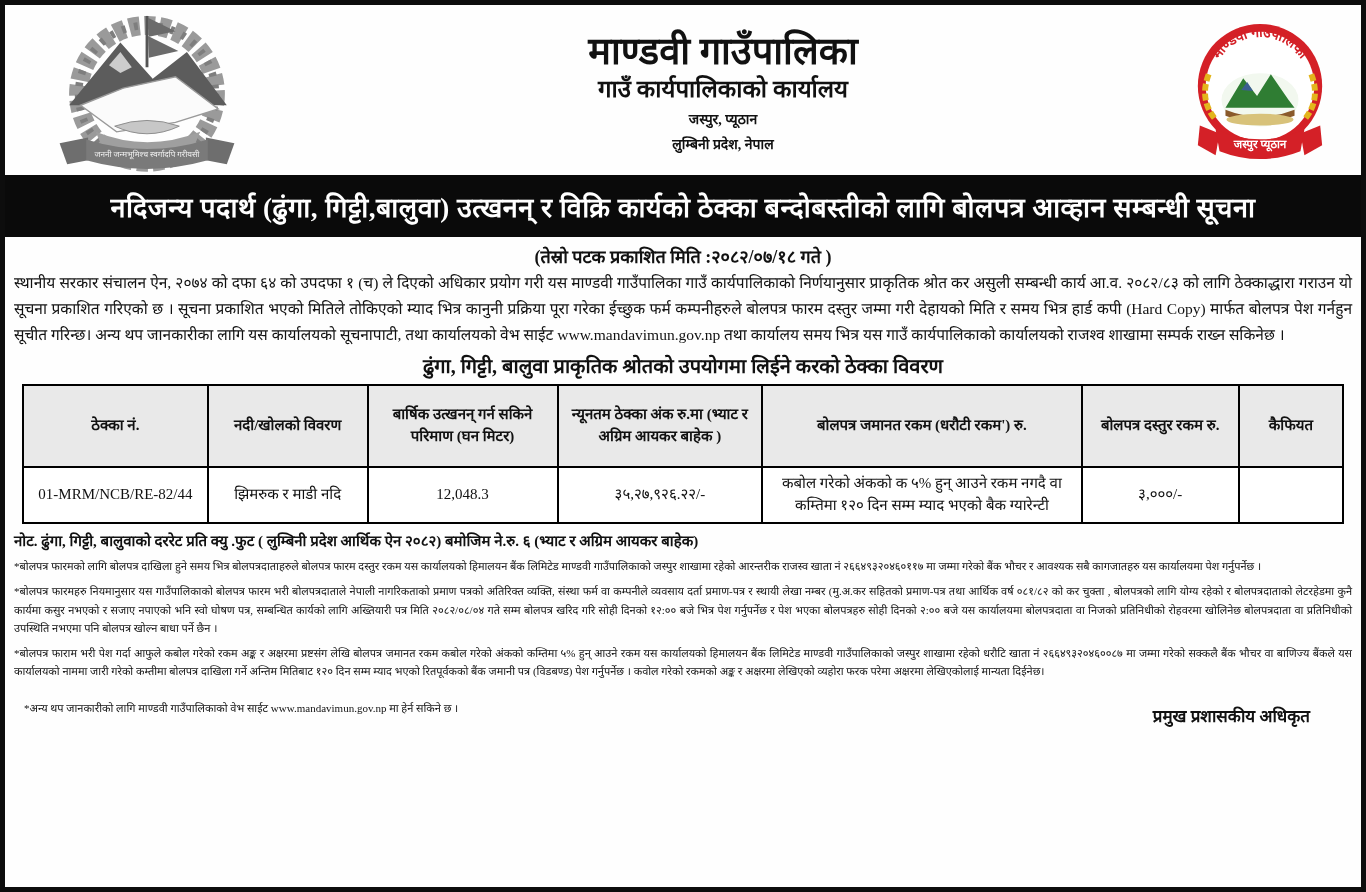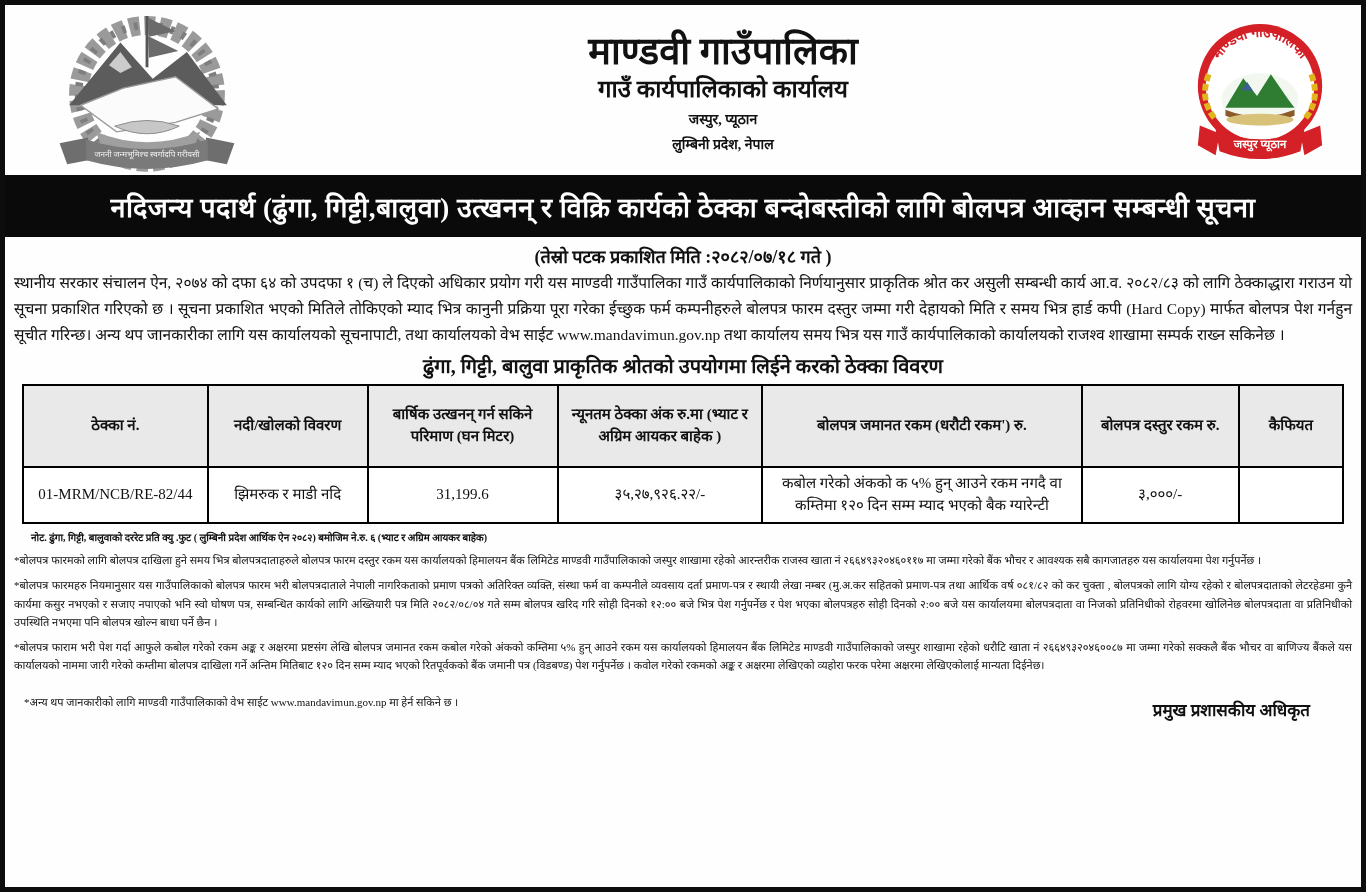--- a/index.html
+++ b/index.html
@@ -32,21 +32,21 @@
   .tbl-caption { text-align: center; font-weight: bold; font-size: 20px; margin: 4px 0 5px 0; }
   
   table.tender { border-collapse: collapse; margin: 0 auto; width: 1322px; table-layout: fixed; }
   table.tender th, table.tender td {
     border: 2px solid #000; text-align: center; vertical-align: middle;
     padding: 3px 6px; font-size: 15px; line-height: 1.45; word-wrap: break-word;
   }
   table.tender th { background: #e9e9e9; font-weight: bold; height: 82px; }
   table.tender td { background: #ffffff; height: 56px; }
   
-  .note-line { font-weight: bold; font-size: 10px; margin: 6px 9px 2px 26px; }
+  .note-line { font-weight: bold; font-size: 15px; margin: 6px 9px 2px 9px; }
   .bullet { font-size: 11px; line-height: 1.66; text-align: justify; margin: 7px 9px 0 9px; }
   .bottom-row { display: flex; align-items: flex-end; justify-content: space-between; margin: 8px 9px 0 9px; }
   .bottom-row .bullet { margin: 10px; flex: 1; }
   .signatory { font-weight: bold; font-size: 17px; white-space: nowrap; margin-left: 30px; padding-right: 42px; }
   
   svg text { font-family: "Liberation Serif", "DejaVu Serif", serif; }
 </style>
 </head>
 <body>
 
@@ -142,21 +142,21 @@
         <th>न्यूनतम ठेक्का अंक रु.मा (भ्याट र अग्रिम आयकर बाहेक )</th>
         <th>बोलपत्र जमानत रकम (धरौटी रकम') रु.</th>
         <th>बोलपत्र दस्तुर रकम रु.</th>
         <th>कैफियत</th>
       </tr>
     </thead>
     <tbody>
       <tr>
         <td>01-MRM/NCB/RE-82/44</td>
         <td>झिमरुक र माडी नदि</td>
-        <td>31,199.6</td>
+        <td>12,048.3</td>
         <td>३५,२७,९२६.२२/-</td>
         <td>कबोल गरेको अंकको क ५% हुन् आउने रकम  नगदै वा कम्तिमा १२० दिन सम्म म्याद  भएको बैक ग्यारेन्टी</td>
         <td>३,०००/-</td>
         <td></td>
       </tr>
     </tbody>
   </table>
 
   <div class="note-line">नोट.  ढुंगा, गिट्टी, बालुवाको दररेट प्रति क्यु .फुट ( लुम्बिनी प्रदेश आर्थिक ऐन २०८२) बमोजिम ने.रु. ६ (भ्याट र अग्रिम आयकर बाहेक)</div>
 

